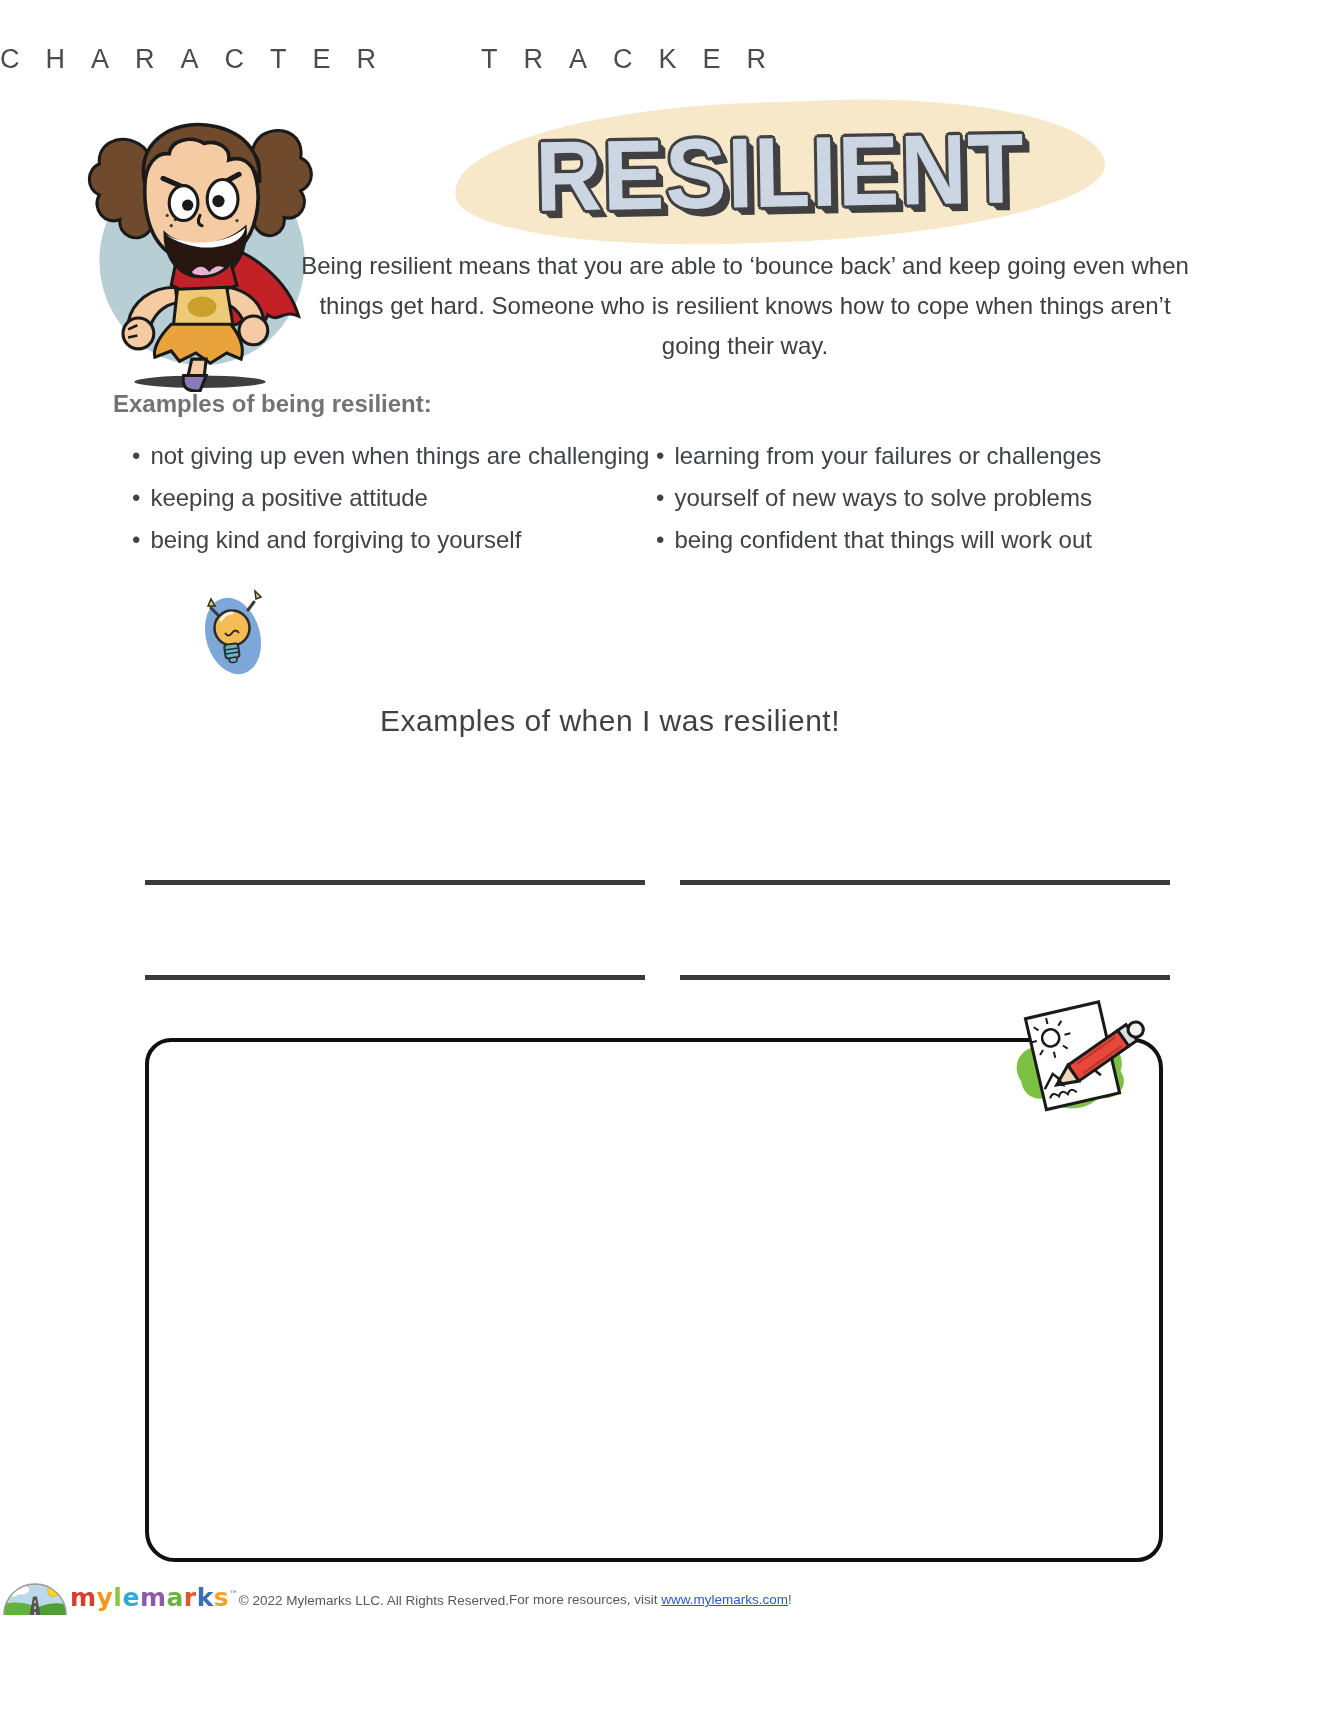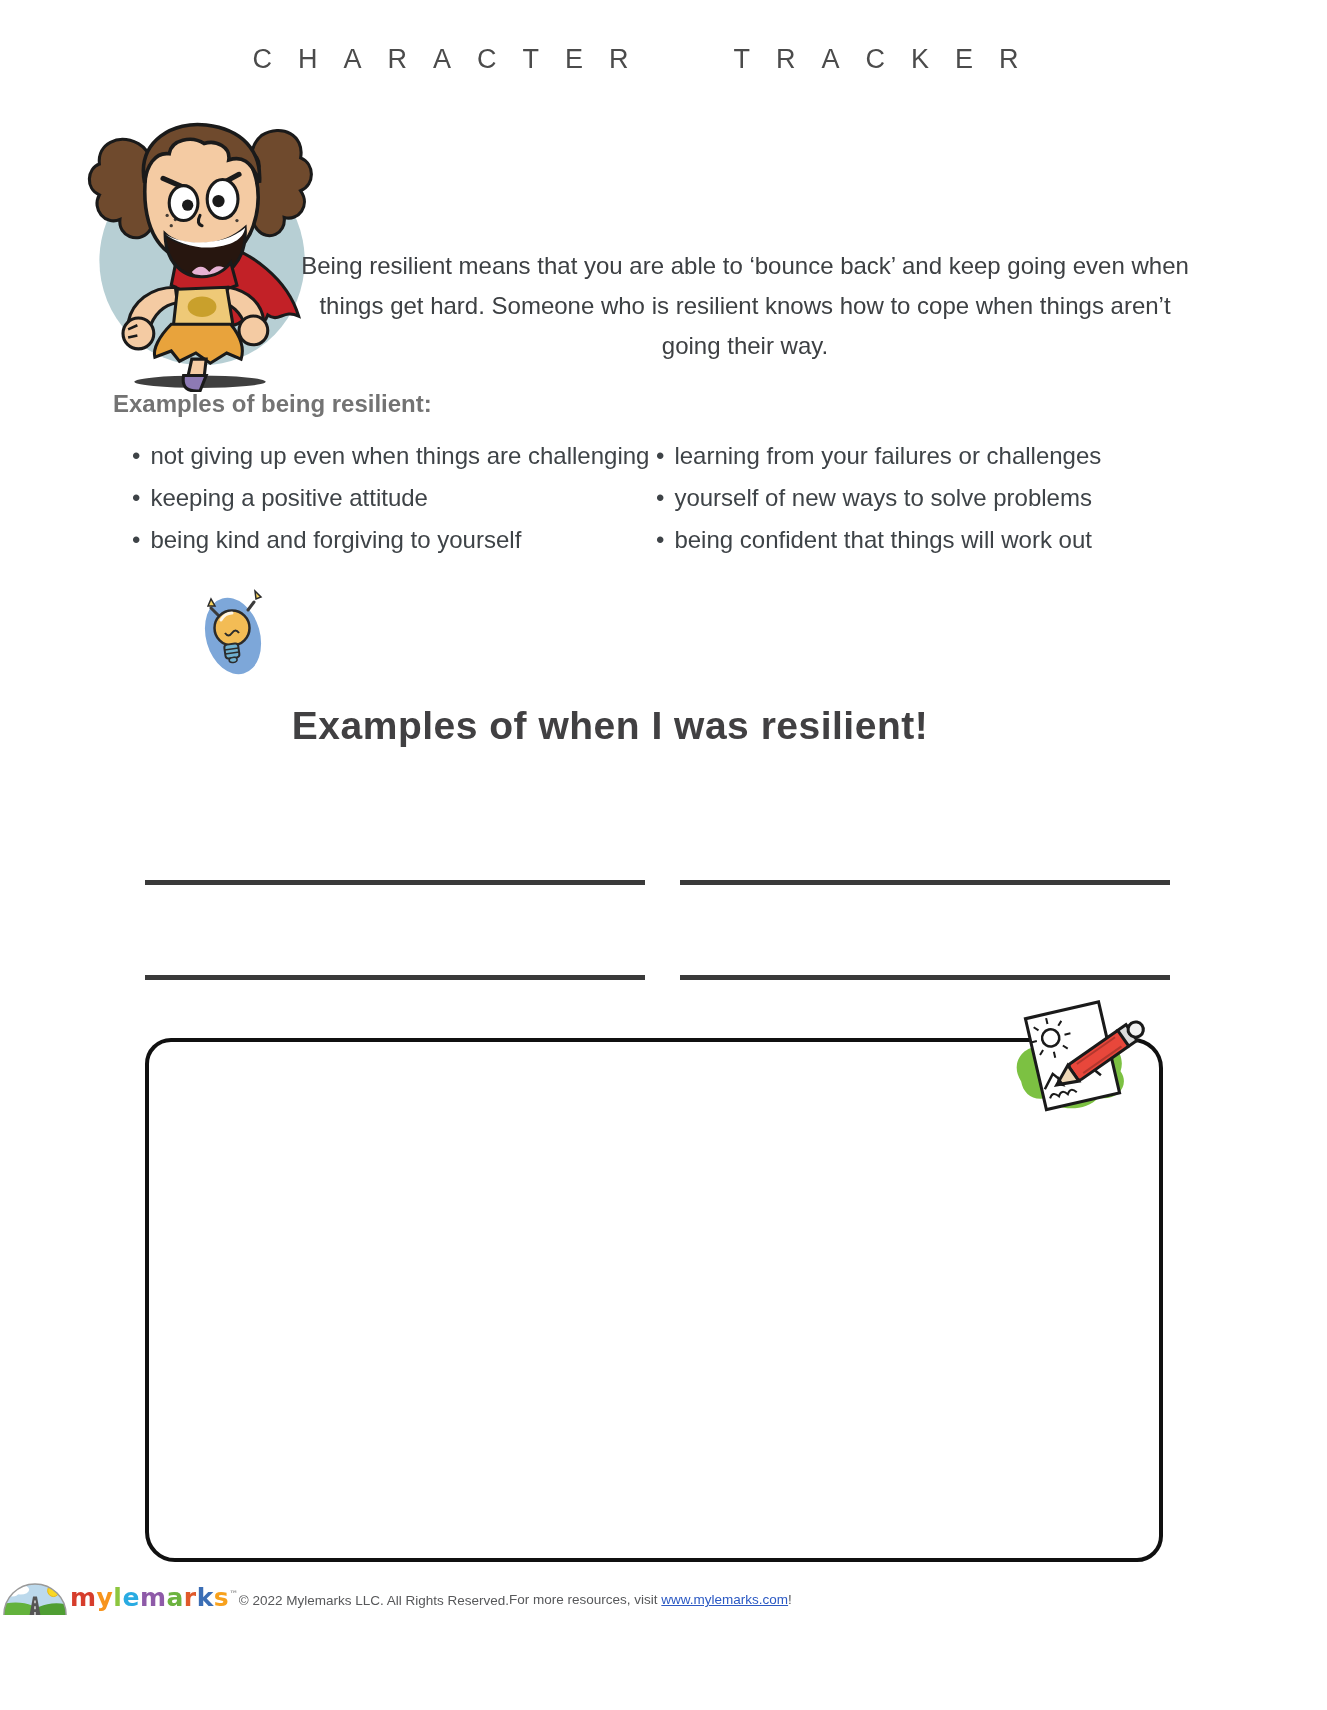--- a/index.html
+++ b/index.html
@@ -4,22 +4,22 @@
 <style>
   html,body { margin:0; padding:0; background:#9a9a9a; }
   .page {
     position:relative; width:1327px; height:1710px; margin:0 auto;
     background:#ffffff; overflow:hidden;
     font-family:"Liberation Sans", sans-serif; color:#3f4245;
   }
 
   
   .header-title {
-    position:absolute; top:44px; left:12px; width:1215px; text-align:center;
-    font-size:27px; letter-spacing:26px; word-spacing:46px; color:#4b4b4b;padding-left:29px;
+    position:absolute; top:44px; left:0; width:1215px; 
+    font-size:27px; letter-spacing:26px; word-spacing:46px; color:#4b4b4b;
   }
 
   
   .mascot { position:absolute; left:76px; top:84px; width:248px; height:308px; }
 
   
   .title-wrap { position:absolute; left:455px; top:102px; width:650px; height:140px; }
   .title-blob {
     position:absolute; inset:0; background:#f6e8c8;
     border-radius:50% 46% 55% 48% / 62% 58% 52% 45%;
@@ -59,21 +59,21 @@
   .tip-bulb { position:absolute; left:197px; top:586px; width:74px; height:94px; }
   .tip-text {
     position:absolute; left:60px; top:600px; width:1120px; text-align:center;
     font-size:25px; color:#68767f;
   }
   .tip-line2 { margin-top:9px; }
 
   
   .tracker-heading {
     position:absolute; left:0; top:704px; width:1220px; text-align:center;
-    font-size:39px; font-weight:bold; color:#414042; letter-spacing:0.5px;
+    font-size:30px; font-weight:normal; color:#414042; letter-spacing:0.5px;
   }
 
   
   .write-line { position:absolute; height:0; border-bottom:5px solid #3a3a3a; }
   .wl-1 { left:145px; top:880px; width:500px; }
   .wl-2 { left:680px; top:880px; width:490px; }
   .wl-3 { left:145px; top:975px; width:500px; }
   .wl-4 { left:680px; top:975px; width:490px; }
 
   
@@ -154,20 +154,24 @@
       <path d="M98 200 L146 198 L152 234 L94 236 Z" fill="#eec977" stroke="#1a1a1a" stroke-width="3"></path>
       <ellipse cx="122" cy="217" rx="14" ry="10" fill="#c9a02c"></ellipse>
 
       <path d="M92 234 C80 246 74 258 76 266 L92 260 L100 270 L116 262 L130 272 L146 262 L160 268 C164 256 158 244 150 234 Z" fill="#e8a33c" stroke="#1a1a1a" stroke-width="3"></path>
 
       <path d="M112 268 L108 286 L124 286 L126 268 Z" fill="#f4cba3" stroke="#1a1a1a" stroke-width="3"></path>
       <path d="M104 284 C102 296 108 300 120 299 L126 284 Z" fill="#8d7ab5" stroke="#1a1a1a" stroke-width="3"></path>
     </svg>
   </div>
 
+  <div class="title-wrap">
+    <div class="title-blob"></div>
+    <div class="trait-title">RESILIENT</div>
+  </div>
 
   <div class="description">
     <div>Being resilient means that you are able to ‘bounce back’ and keep going even when</div>
     <div>things get hard.  Someone who is resilient knows how to cope when things aren’t</div>
     <div>going their way.</div>
   </div>
 
   <div class="examples-heading">Examples of being resilient:</div>
   <ul class="bullets bullets-left">
     <li>not giving up even when things are challenging</li>

